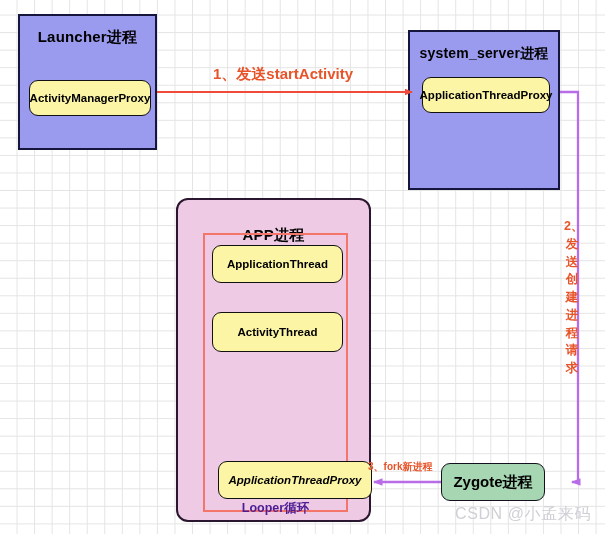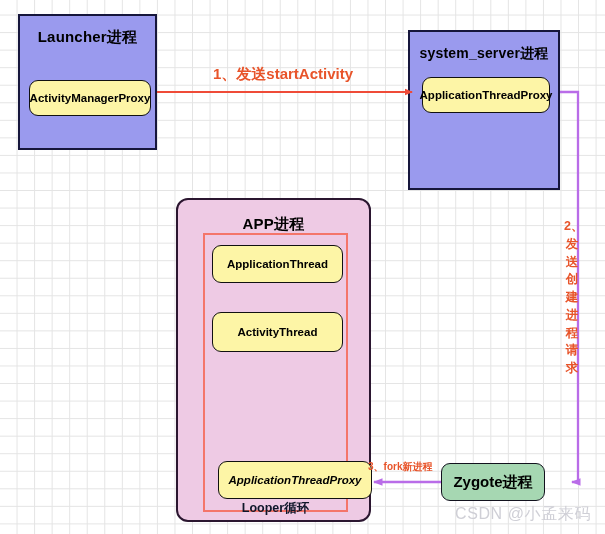--- a/index.html
+++ b/index.html
@@ -69,21 +69,21 @@
   .leaf.green {
     background: #a6d7b2;
     border: 1.6px solid #12121e;
     font-size: 15px;
   }
   .looper-label {
     position: absolute;
     text-align: center;
     font-weight: bold;
     font-size: 12.5px;
-    color: #0f172a;
+    color: #4c1d95;
   }
   
   .lbl {
     position: absolute;
     font-weight: bold;
     color: #e8542a;
     font-size: 15px;
     white-space: nowrap;
   }
   .lbl.small {
@@ -126,21 +126,21 @@
     <div class="proc-title" style="top:12px;">Launcher进程</div>
     <div class="leaf" style="left:9px; top:64px; width:122px; height:36px;">ActivityManagerProxy</div>
   </div>
 
   <div class="node proc-purple" style="left:408px; top:30px; width:152px; height:160px;">
     <div class="proc-title" style="top:13px; font-size:14px;">system_server进程</div>
     <div class="leaf" style="left:12px; top:45px; width:128px; height:36px;">ApplicationThreadProxy</div>
   </div>
 
   <div class="node proc-pink" style="left:176px; top:198px; width:195px; height:324px;">
-    <div class="proc-title" style="top:15px; font-size:15px;">APP进程</div>
+    <div class="proc-title" style="top:26px; font-size:15px;">APP进程</div>
 
     <div class="inner-frame" style="left:25px; top:33px; width:145px; height:279px;"></div>
 
     <div class="leaf" style="left:34px; top:112px; width:131px; height:40px;">ActivityThread</div>
 
     <div class="leaf" style="left:34px; top:45px; width:131px; height:38px;">ApplicationThread</div>
 
     <div class="leaf" style="left:40px; top:261px; width:154px; height:38px;font-style:italic;">ApplicationThreadProxy</div>
 
     <div class="looper-label" style="left:25px; top:300px; width:145px;">Looper循环</div>

